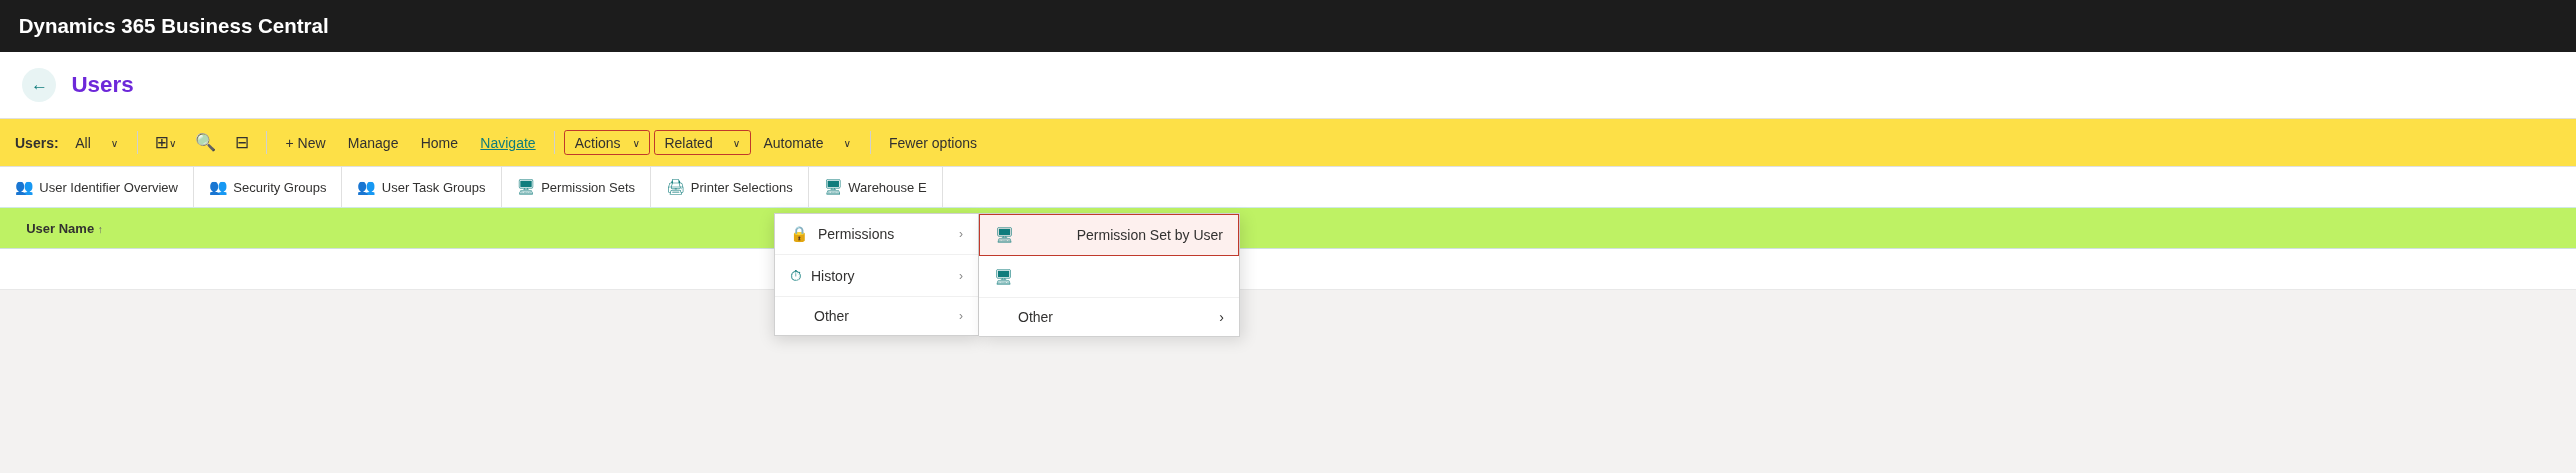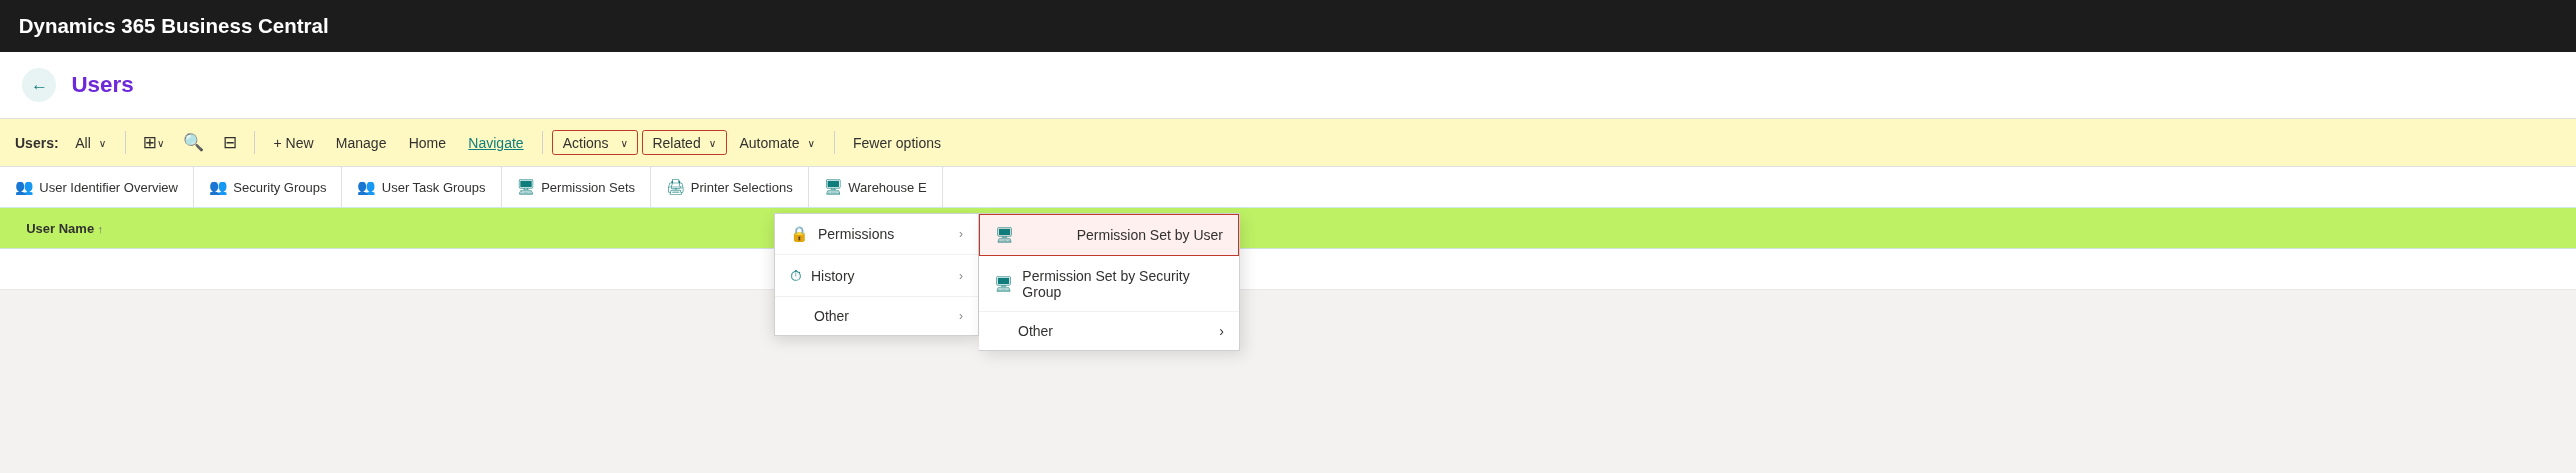--- a/index.html
+++ b/index.html
@@ -45,21 +45,21 @@
       font-size: 17px;
     }
     .page-title {
       font-size: 22.4px;
       color: #6d28d9;
       font-weight: 600;
     }
 
     
     .toolbar {
-      background: #fef9c3;
+      background: #fde047;
       height: 48px;
       display: flex;
       align-items: center;
       padding: 0 15px;
       border-bottom: 0.9px solid #e0e0e0;
       gap: 3.7px;
       flex-wrap: nowrap;
       overflow: hidden;
     }
     .toolbar-label {
@@ -71,21 +71,21 @@
     .toolbar-btn {
       background: none;
       border: none;
       cursor: pointer;
       font-size: 14px;
       color: #323130;
       padding: 5.6px 9.3px;
       border-radius: 3.7px;
       display: flex;
       align-items: center;
-      gap: 8px;
+      gap: 20px;
       white-space: nowrap;
     }
     .toolbar-btn.active, .toolbar-btn.navigate-btn {
       color: #107c7c;
       text-decoration: underline;
     }
     .toolbar-divider {
       width: 0.9px;
       height: 22.4px;
       background: #d0d0d0;
@@ -368,21 +368,20 @@
       </div>
     </div>
 
     <div class="dropdown-menu-level2">
       <div class="dropdown-item2 highlighted">
         <span class="item-icon2">🖥</span>
         <span class="item-label">Permission Set by User</span>
       </div>
       <div class="dropdown-item2">
         <span class="item-icon2">🖥</span>
-        <span class="item-label">Permission Set by Security Group</span>
       </div>
       <div class="dropdown-item2">
         <span class="item-label" style="margin-left:24px;">Other</span>
         <span class="item-arrow">›</span>
       </div>
     </div>
   </div>
 </div>
 
 

